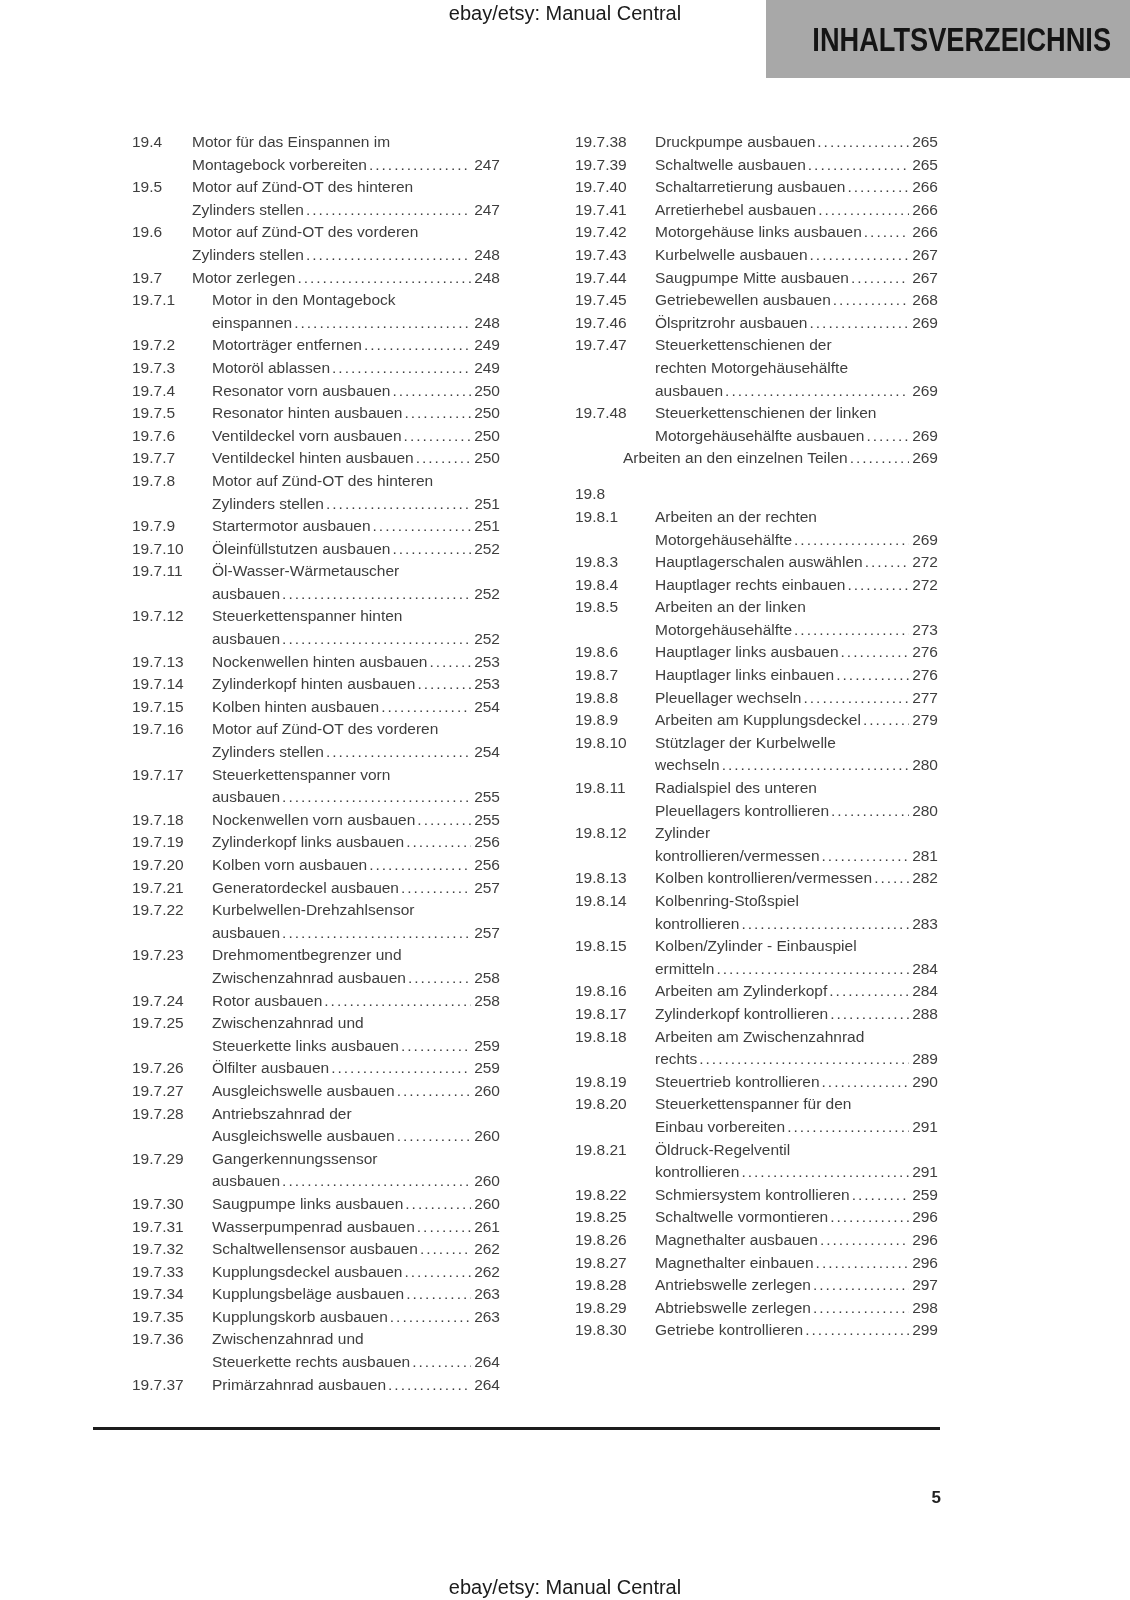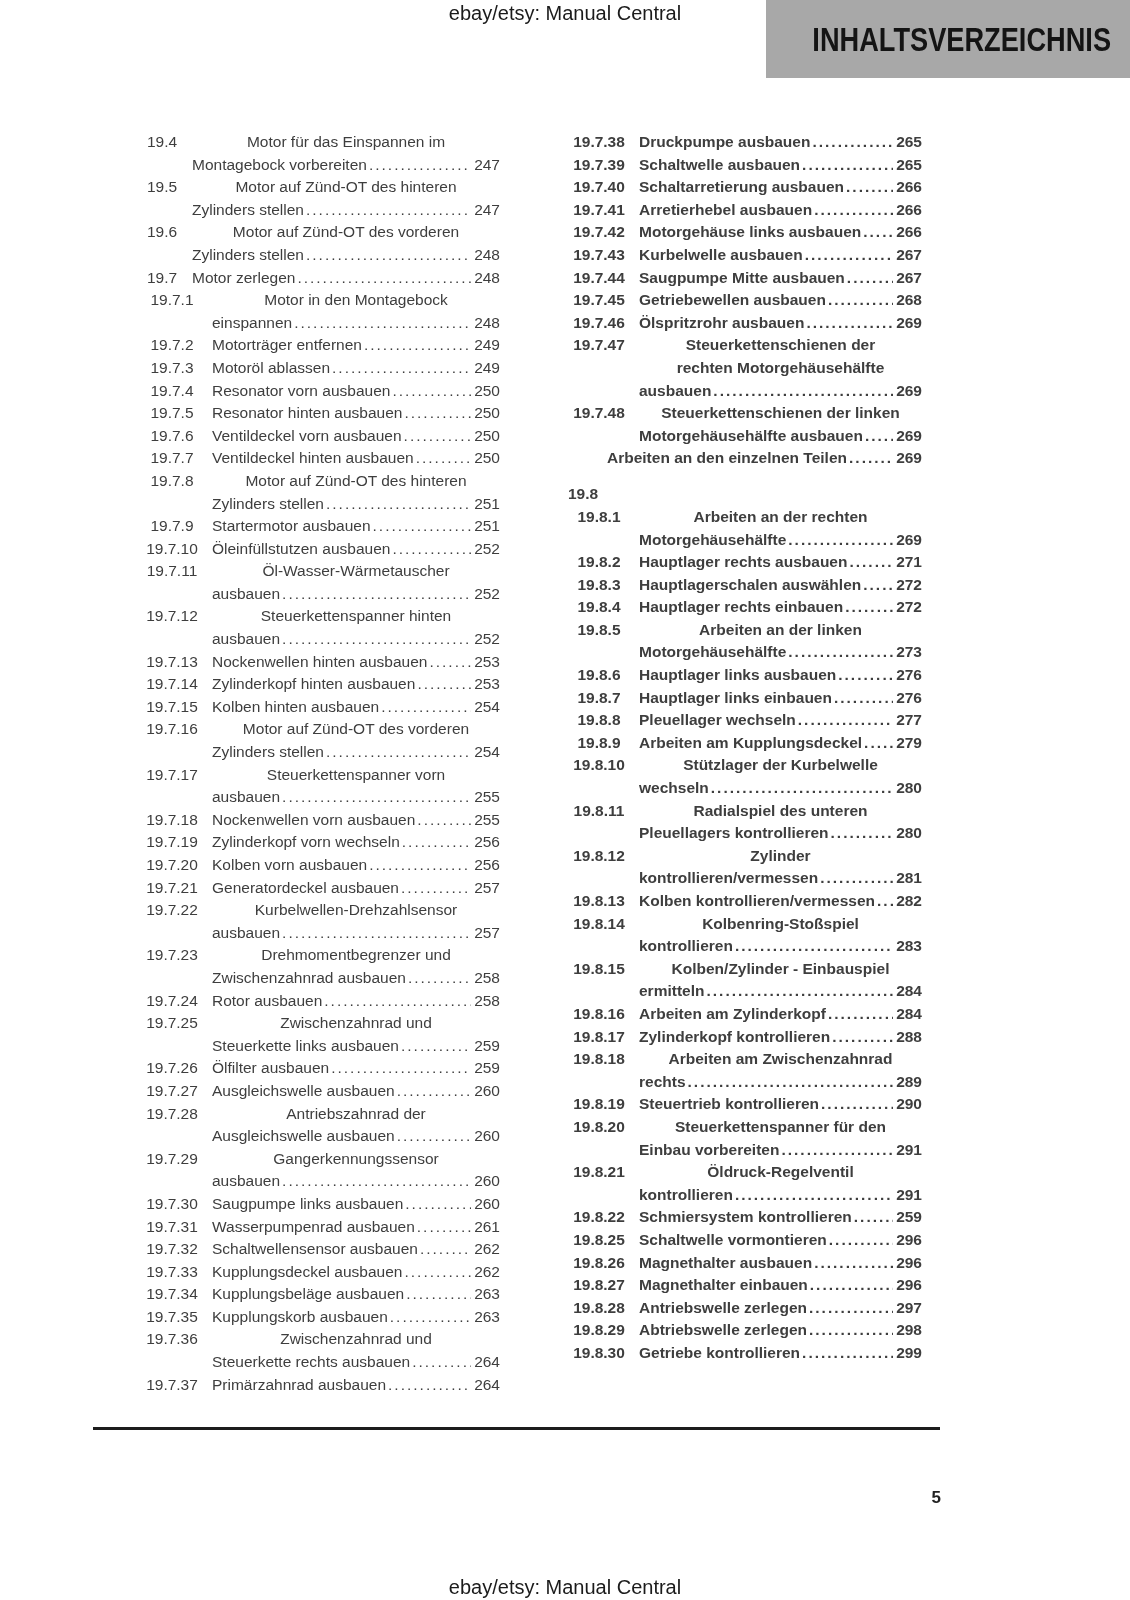--- a/index.html
+++ b/index.html
@@ -30,23 +30,23 @@
   .title-text {
     font-size: 34px;
     font-weight: 700;
     color: #141414;
     letter-spacing: 0px;
     transform: scaleX(0.8);
     white-space: nowrap;
   }
 
   
-  .col { position: absolute; top: 131px; text-align: center; }
+  .col { position: absolute; top: 131px; }
   .col-left  { left: 132px; width: 368px; }
-  .col-right { left: 559px; width: 363px; font-weight: bold; }
+  .col-right { left: 575px; width: 363px; }
 
   .entry { display: flex; align-items: flex-start; }
   .num { flex: 0 0 80px; font-size: 15.5px; line-height: 22.6px; }
   .entry.lvl1 .num { flex-basis: 60px; }
   .col-right .entry.lvl1 .num { flex-basis: 48px; margin-top: 36px; }
   .body { flex: 1; min-width: 0; }
   .tline { font-size: 15.5px; line-height: 22.6px; height: 22.6px; white-space: nowrap; }
   .tline.last { display: flex; align-items: baseline; }
   .ttext { white-space: nowrap; }
   .leader {
@@ -325,21 +325,21 @@
               <span class="ttext">Nockenwellen vorn ausbauen</span>
               <span class="leader"></span>
               <span class="page">255</span>
             </div>
           </div>
         </div>
         <div class="entry lvl2">
           <span class="num">19.7.19</span>
           <div class="body">
             <div class="tline last">
-              <span class="ttext">Zylinderkopf vorn wechseln</span>
+              <span class="ttext">Zylinderkopf links ausbauen</span>
               <span class="leader"></span>
               <span class="page">256</span>
             </div>
           </div>
         </div>
         <div class="entry lvl2">
           <span class="num">19.7.20</span>
           <div class="body">
             <div class="tline last">
               <span class="ttext">Kolben vorn ausbauen</span>
@@ -654,30 +654,20 @@
           <div class="body">
             <div class="tline">Arbeiten an der rechten</div>
             <div class="tline last">
               <span class="ttext">Motorgehäusehälfte</span>
               <span class="leader"></span>
               <span class="page">269</span>
             </div>
           </div>
         </div>
         <div class="entry lvl2">
-          <span class="num">19.8.2</span>
-          <div class="body">
-            <div class="tline last">
-              <span class="ttext">Hauptlager rechts ausbauen</span>
-              <span class="leader"></span>
-              <span class="page">271</span>
-            </div>
-          </div>
-        </div>
-        <div class="entry lvl2">
           <span class="num">19.8.3</span>
           <div class="body">
             <div class="tline last">
               <span class="ttext">Hauptlagerschalen auswählen</span>
               <span class="leader"></span>
               <span class="page">272</span>
             </div>
           </div>
         </div>
         <div class="entry lvl2">

